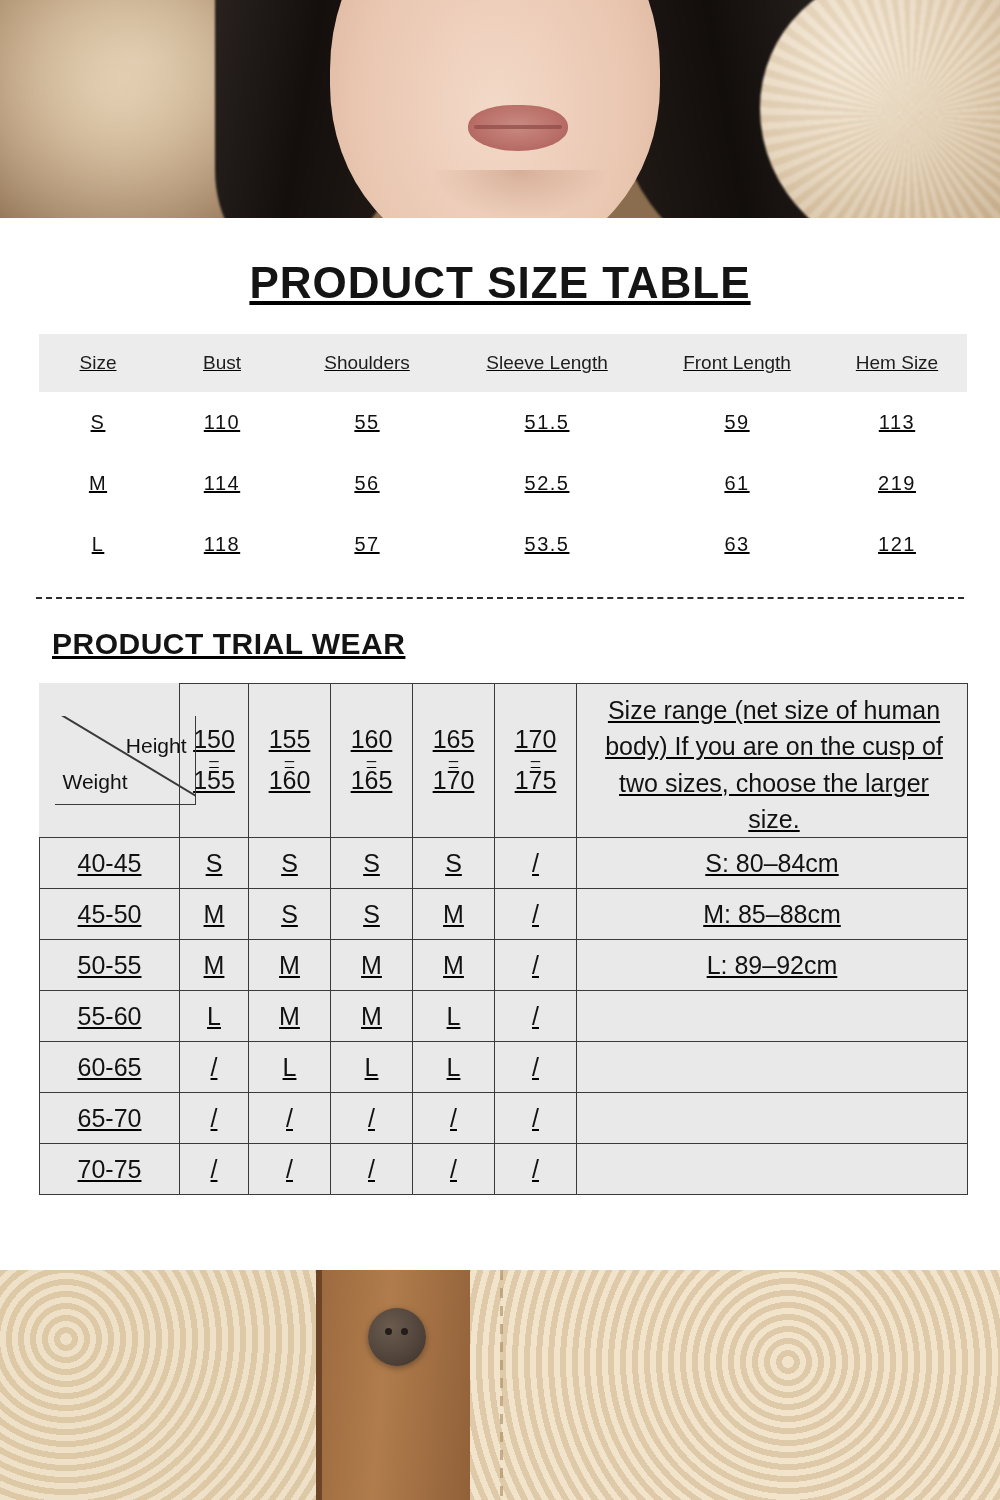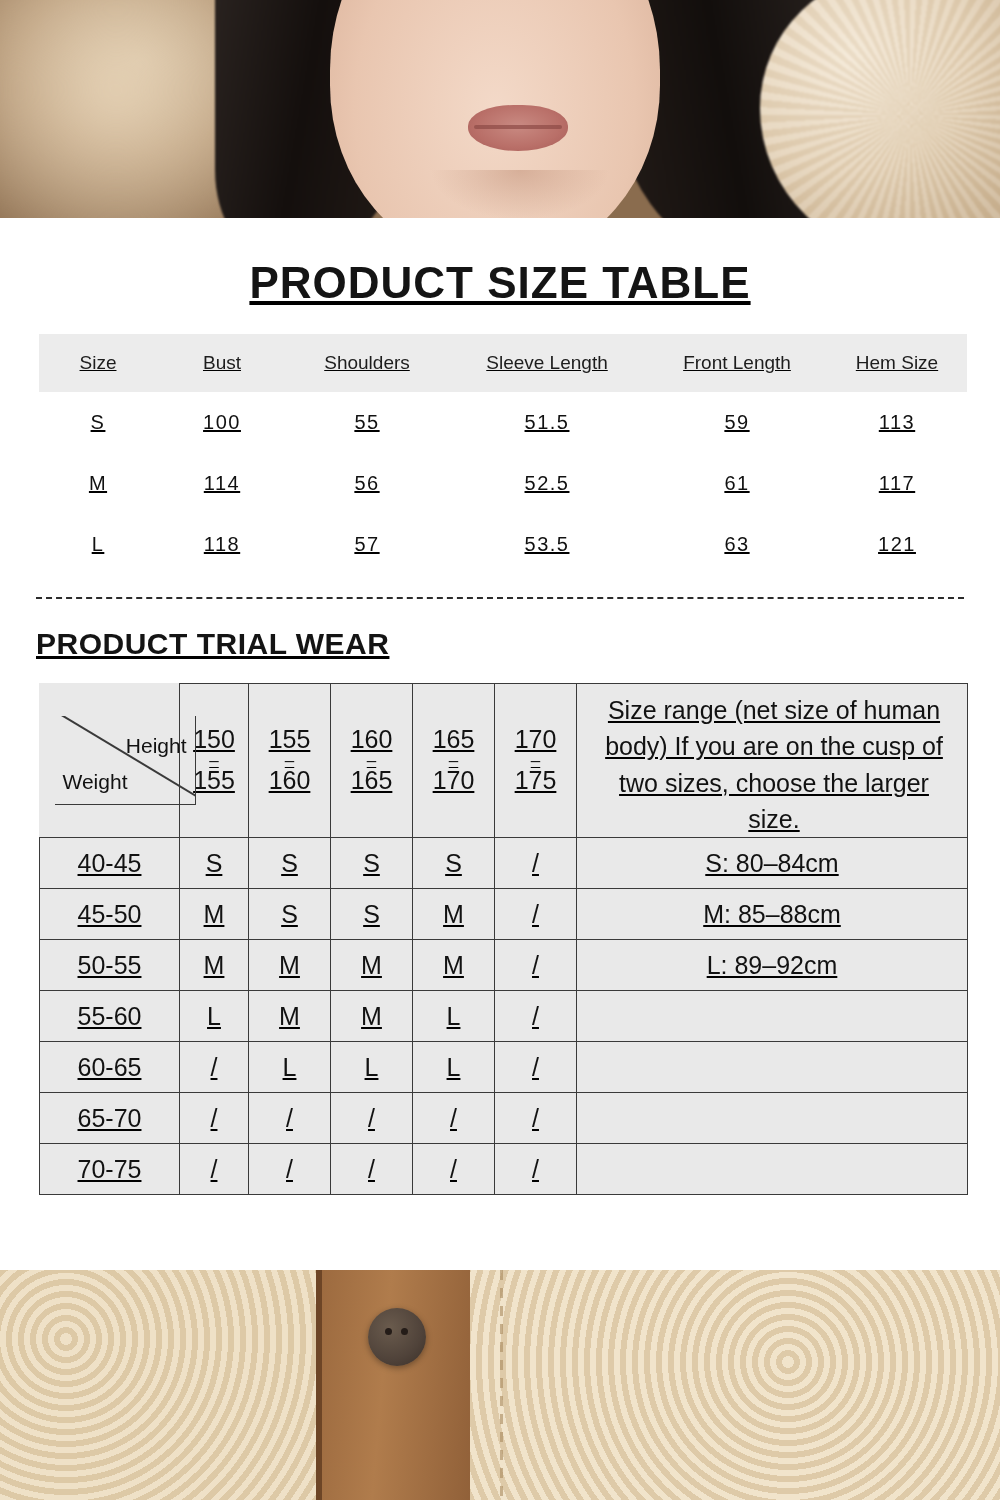--- a/index.html
+++ b/index.html
@@ -155,21 +155,21 @@
   .divider {
     margin: 22px 0 0 0;
     border-top: 2px dashed #2b2b2b;
     height: 0;
   }
 
   .subtitle {
     font-size: 30px;
     font-weight: bold;
     color: #141414;
-    margin: 28px 0 22px 0;
+    margin: 28px 0 22px 16px;
     letter-spacing: 0.5px;
   }
 
   
   .trial-wrap {
     background: #e9e9e9;
     width: 928px;
     margin-left: 3px;
     padding: 0;
   }
@@ -343,33 +343,33 @@
           <th style="width:130px">Bust</th>
           <th style="width:160px">Shoulders</th>
           <th style="width:200px">Sleeve Length</th>
           <th style="width:180px">Front Length</th>
           <th style="width:140px">Hem Size</th>
         </tr>
       </thead>
       <tbody>
         <tr>
           <td>S</td>
-          <td>100</td>
+          <td>110</td>
           <td>55</td>
           <td>51.5</td>
           <td>59</td>
           <td>113</td>
         </tr>
         <tr>
           <td>M</td>
           <td>114</td>
           <td>56</td>
           <td>52.5</td>
           <td>61</td>
-          <td>117</td>
+          <td>219</td>
         </tr>
         <tr>
           <td>L</td>
           <td>118</td>
           <td>57</td>
           <td>53.5</td>
           <td>63</td>
           <td>121</td>
         </tr>
       </tbody>

